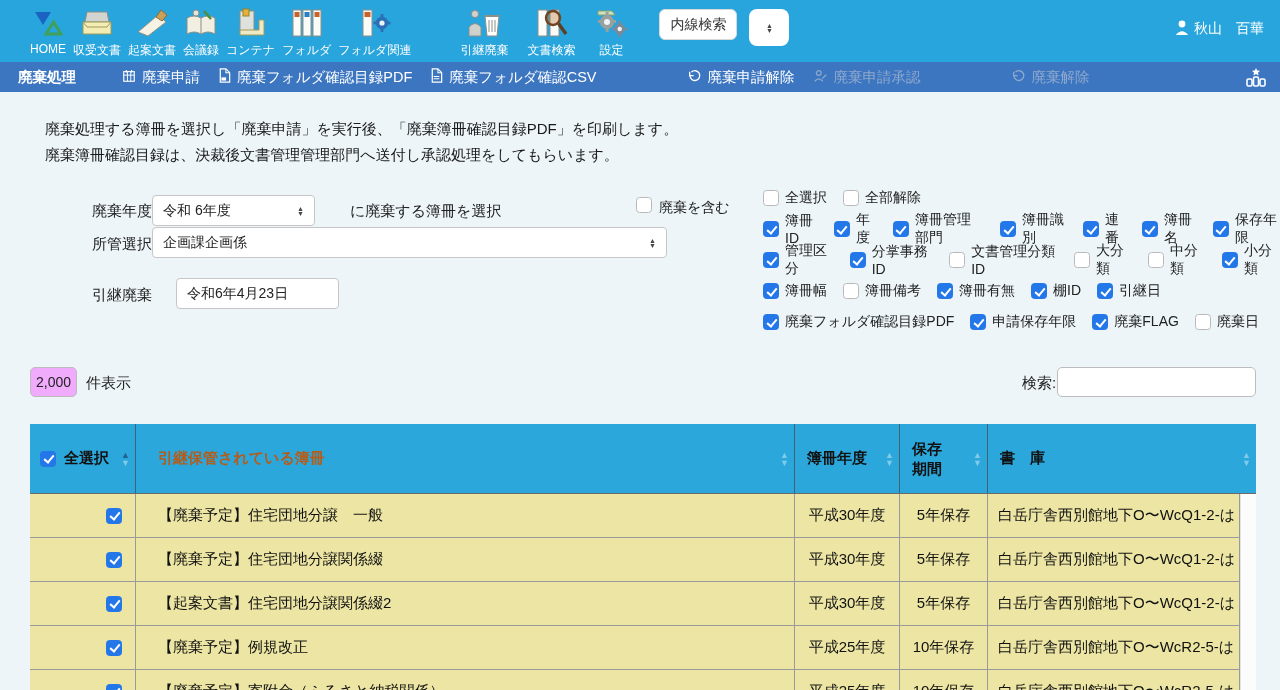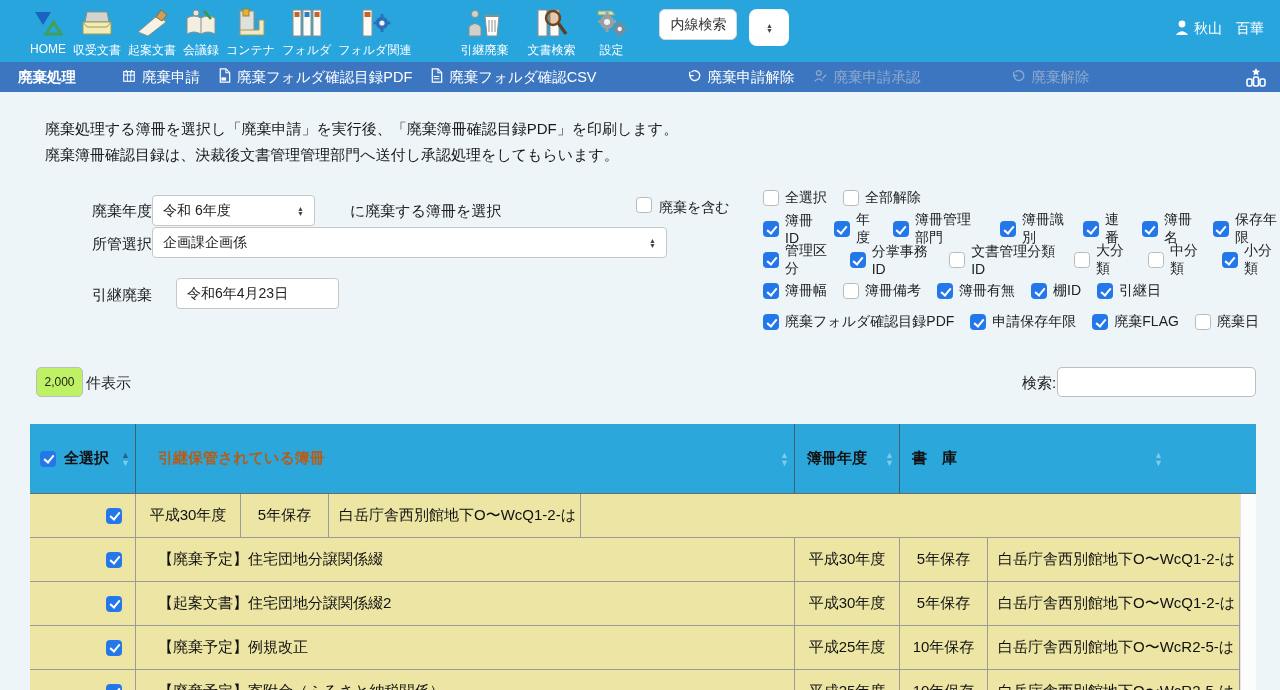--- a/index.html
+++ b/index.html
@@ -39,21 +39,21 @@
 
   
   .cb { width:16px; height:16px; border-radius:3.5px; background:#fff; border:1px solid #b9b9b9; position:relative; flex:0 0 auto; cursor:pointer; display:inline-block; }
   .cb.on { background:#2377e8; border-color:#2377e8; }
   .cb.on::after { content:""; position:absolute; left:4.5px; top:1.5px; width:4px; height:8px; border:solid #fff; border-width:0 2px 2px 0; transform:rotate(40deg); }
   .toggles { position:absolute; left:763px; top:190px; }
   .tg-line { display:flex; align-items:center; gap:16px; margin-bottom:15px; height:16px; }
   .tg-item { display:flex; align-items:center; gap:6px; font-size:14px; color:#222; }
 
   
-  .pagesize { position:absolute; left:36px; top:367px; width:47px; height:30px; border:1px solid #bdbdbd; border-radius:5px; background:#bef264; font-size:12px; text-align:center; font-family:inherit; color:#222; }
+  .pagesize { position:absolute; left:30px; top:367px; width:47px; height:30px; border:1px solid #bdbdbd; border-radius:5px; background:#f0abfc; font-size:14px; text-align:center; font-family:inherit; color:#222; }
   .pagesize-suffix { position:absolute; left:86px; top:374px; font-size:15px; color:#222; }
   .search-label { position:absolute; left:1022px; top:374px; font-size:15px; color:#222; }
   .search-input { position:absolute; left:1057px; top:367px; width:199px; height:30px; border:1px solid #bdbdbd; border-radius:5px; background:#fff; font-size:14px; padding:0 8px; font-family:inherit; }
 
   
   .table { position:absolute; left:30px; top:424px; }
   .thead { display:flex; width:1226px; height:70px; background:#2ba7db; border-bottom:1px solid #6b6b6b; }
   .th { position:relative; display:flex; align-items:center; border-right:1px solid #3f6275; font-size:15px; font-weight:bold; color:#111; cursor:pointer; }
   .th:last-child { border-right:none; }
   .th-label-orange { color:#b65c19; }
@@ -445,34 +445,42 @@
             <span class="arr-down lite"></span>
           </span>
       </div>
       <div class="th c3">
         <span>簿冊年度</span>
         <span class="sort">
             <span class="arr-up lite"></span>
             <span class="arr-down lite"></span>
           </span>
       </div>
+      <div class="th c4">
+        <span><span>保存</span><br><span>期間</span></span>
+        <span class="sort">
+            <span class="arr-up lite"></span>
+            <span class="arr-down lite"></span>
+          </span>
+      </div>
       <div class="th c5h">
         <span>書　庫</span>
         <span class="sort">
             <span class="arr-up lite"></span>
             <span class="arr-down lite"></span>
           </span>
       </div>
     </div>
 
     <div class="tbody">
       <div class="tr">
         <div class="td c1">
             <span class="cb on"></span>
           </div>
+        <div class="td c2">【廃棄予定】住宅団地分譲　一般</div>
         <div class="td c3">平成30年度</div>
         <div class="td c4">5年保存</div>
         <div class="td c5">白岳庁舎西別館地下O〜WcQ1-2-は</div>
       </div>
       <div class="tr">
         <div class="td c1">
             <span class="cb on"></span>
           </div>
         <div class="td c2">【廃棄予定】住宅団地分譲関係綴</div>
         <div class="td c3">平成30年度</div>

